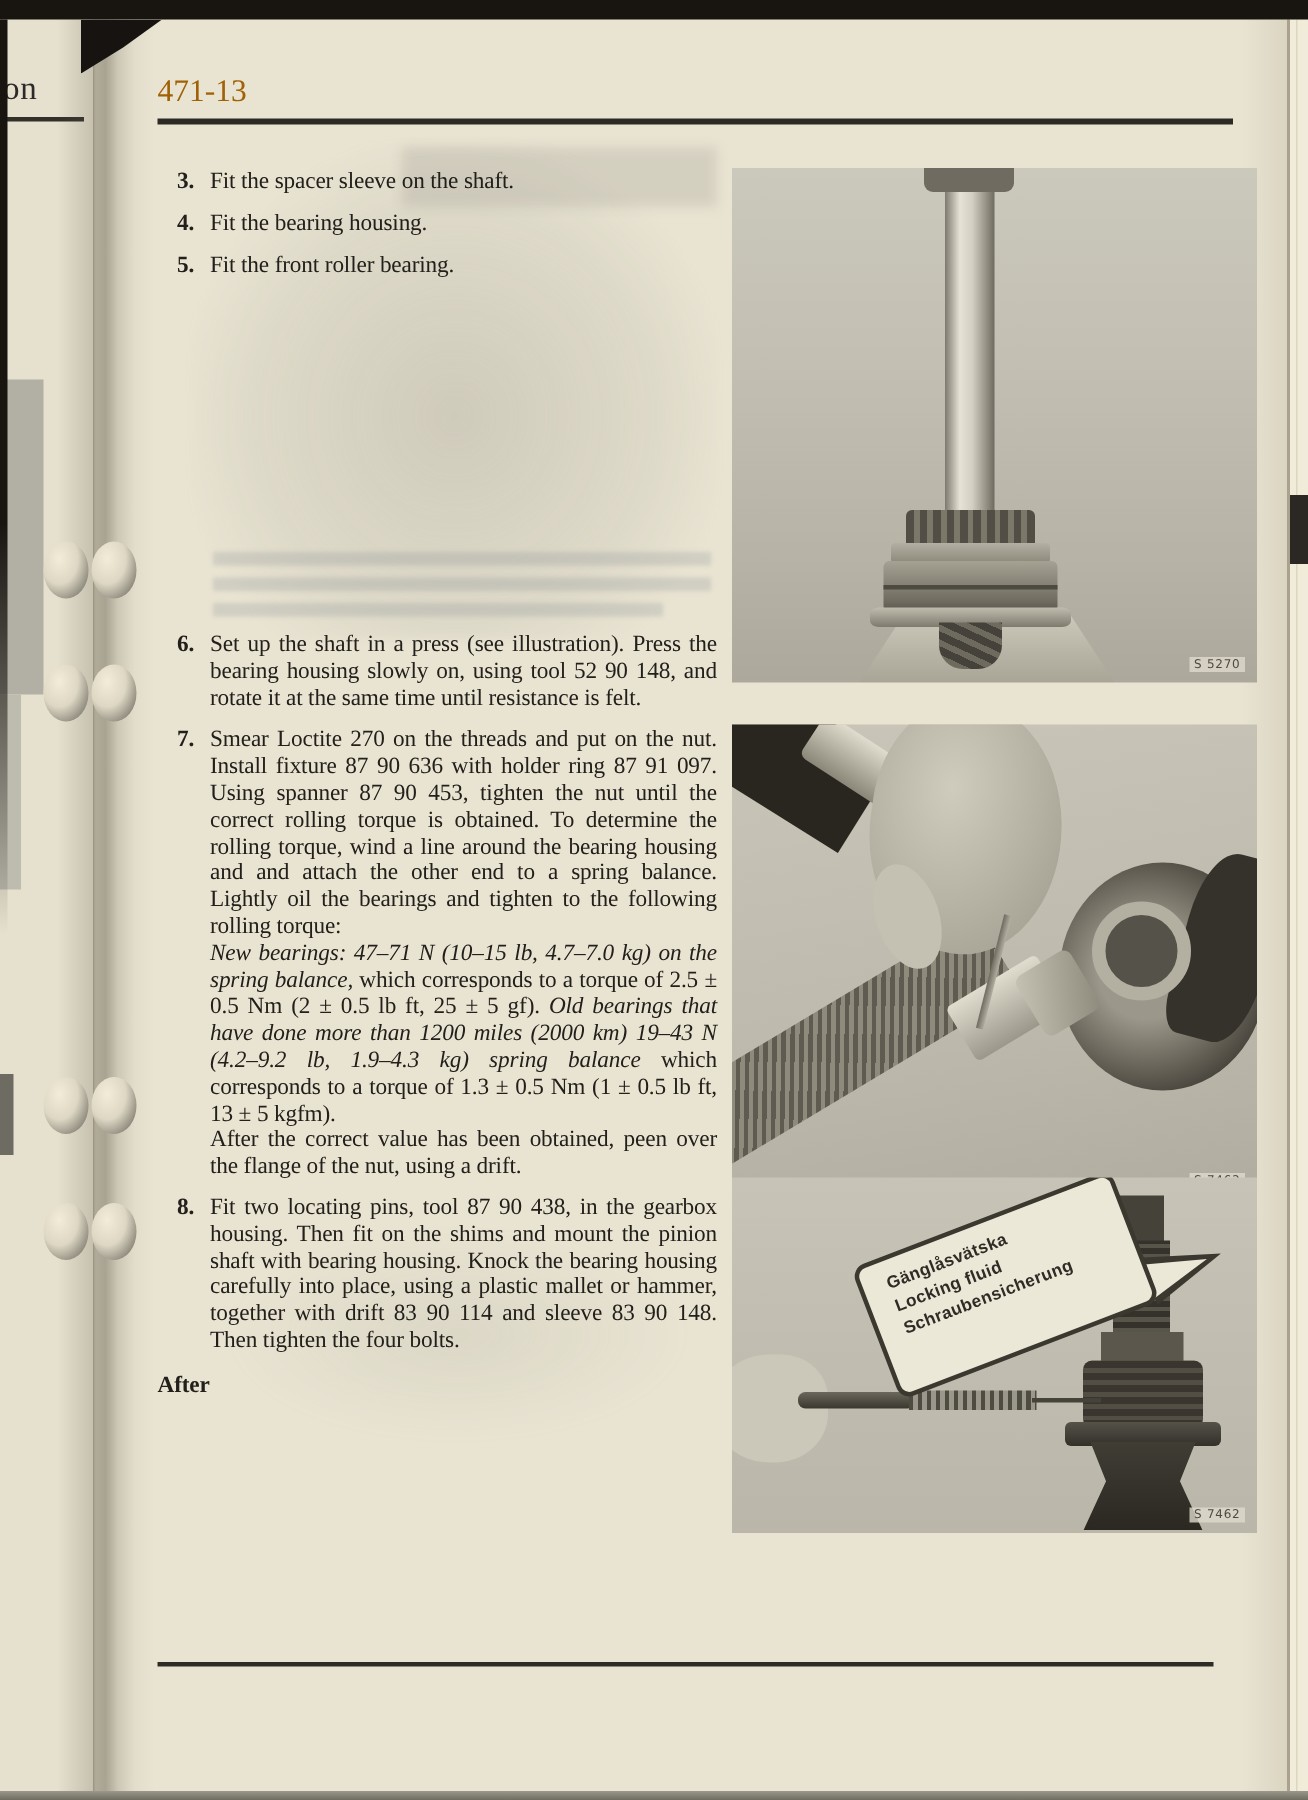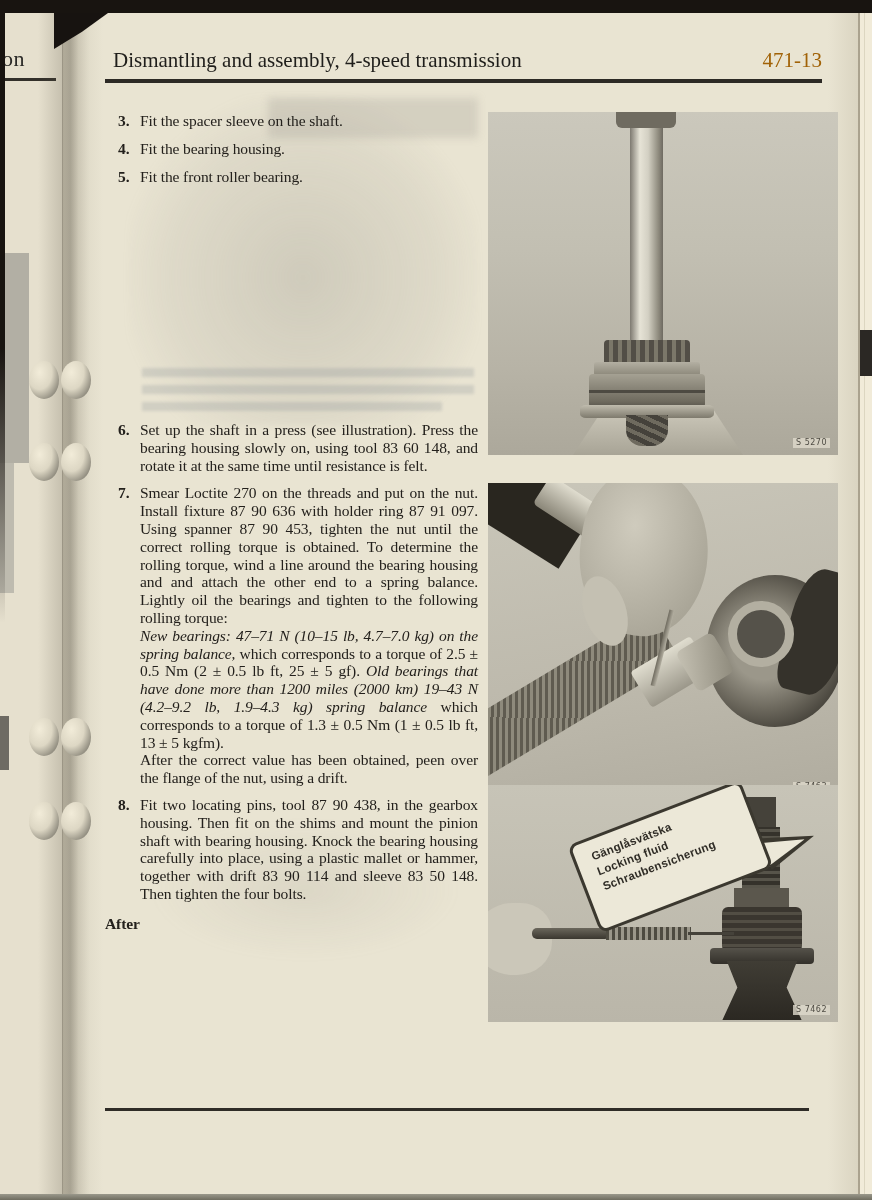--- a/index.html
+++ b/index.html
@@ -176,21 +176,20 @@
   <div class="abs hole hL hy1"></div>
   <div class="abs hole hR hy1"></div>
   <div class="abs hole hL hy2"></div>
   <div class="abs hole hR hy2"></div>
   <div class="abs hole hL hy3"></div>
   <div class="abs hole hR hy3"></div>
   <div class="abs hole hL hy4"></div>
   <div class="abs hole hR hy4"></div>
 
   <div class="abs hdr">
-    <span class="hdr-title">Dismantling and assembly, 4-speed transmission</span>
     <span class="hdr-num">471-13</span>
   </div>
   <div class="abs hdr-rule"></div>
 
   <div class="abs ghost-photo"></div>
   <div class="abs ghost-band"></div>
   <div class="abs ghost-line gl1"></div>
   <div class="abs ghost-line gl2"></div>
   <div class="abs ghost-line gl3"></div>
   <div class="abs ghost-blob"></div>
@@ -206,33 +205,33 @@
     </div>
     <div class="step">
       <span class="num">5.</span>
       <div class="stext">Fit the front roller bearing.</div>
     </div>
   </div>
 
   <div class="abs col colB">
     <div class="step">
       <span class="num">6.</span>
-      <div class="stext">Set up the shaft in a press (see illustration). Press the bearing housing slowly on, using tool 83 60 148, and rotate it at the same time until resistance is felt.</div>
+      <div class="stext">Set up the shaft in a press (see illustration). Press the bearing housing slowly on, using tool 52 90 148, and rotate it at the same time until resistance is felt.</div>
     </div>
     <div class="step" style="margin-bottom:9px;">
       <span class="num">7.</span>
       <div class="stext">
         <div class="s7p">Smear Loctite 270 on the threads and put on the nut. Install fixture 87 90 636 with holder ring 87 91 097. Using spanner 87 90 453, tighten the nut until the correct rolling torque is obtained. To determine the rolling torque, wind a line around the bearing housing and and attach the other end to a spring balance. Lightly oil the bearings and tighten to the following rolling torque:</div>
         <div class="s7p"><span class="it">New bearings: 47–71 N (10–15 lb, 4.7–7.0 kg) on the spring balance, </span><span>which corresponds to a torque of 2.5 ± 0.5 Nm (2 ± 0.5 lb ft, 25 ± 5 gf). </span><span class="it">Old bearings that have done more than 1200 miles (2000 km) 19–43 N (4.2–9.2 lb, 1.9–4.3 kg) spring balance </span><span>which corresponds to a torque of 1.3 ± 0.5 Nm (1 ± 0.5 lb ft, 13 ± 5 kgfm).</span></div>
         <div class="s7p">After the correct value has been obtained, peen over the flange of the nut, using a drift.</div>
       </div>
     </div>
     <div class="step" style="margin-bottom:12px;">
       <span class="num">8.</span>
-      <div class="stext">Fit two locating pins, tool 87 90 438, in the gearbox housing. Then fit on the shims and mount the pinion shaft with bearing housing. Knock the bearing housing carefully into place, using a plastic mallet or hammer, together with drift 83 90 114 and sleeve 83 50 148. Then tighten the four bolts.</div>
+      <div class="stext">Fit two locating pins, tool 87 90 438, in the gearbox housing. Then fit on the shims and mount the pinion shaft with bearing housing. Knock the bearing housing carefully into place, using a plastic mallet or hammer, together with drift 83 90 114 and sleeve 83 90 148. Then tighten the four bolts.</div>
     </div>
     <div class="note-head">After</div>
   </div>
 
   <div class="abs photo ph1">
     <div class="abs p1-shaft"></div>
     <div class="abs p1-collar"></div>
     <div class="abs p1-gear"></div>
     <div class="abs p1-ring"></div>
     <div class="abs p1-housing"></div>

